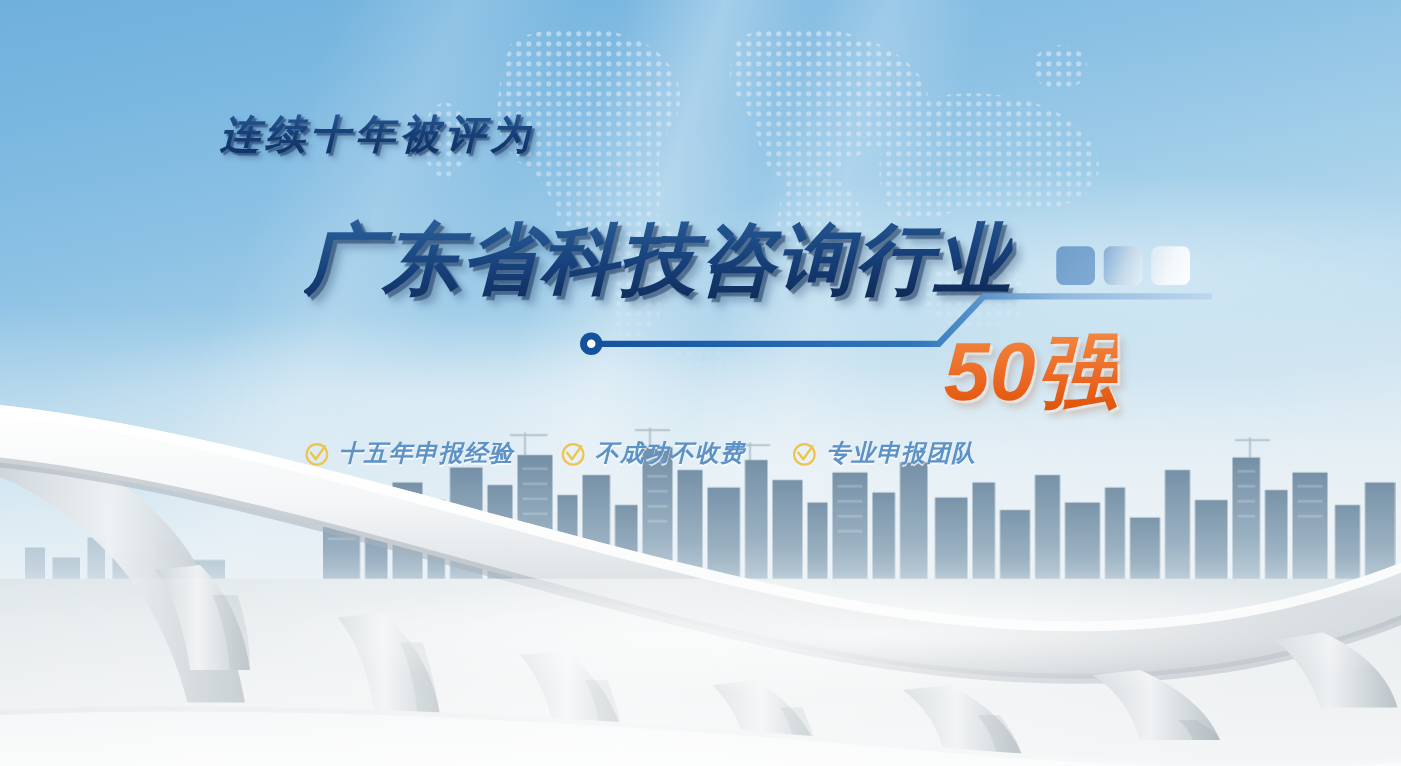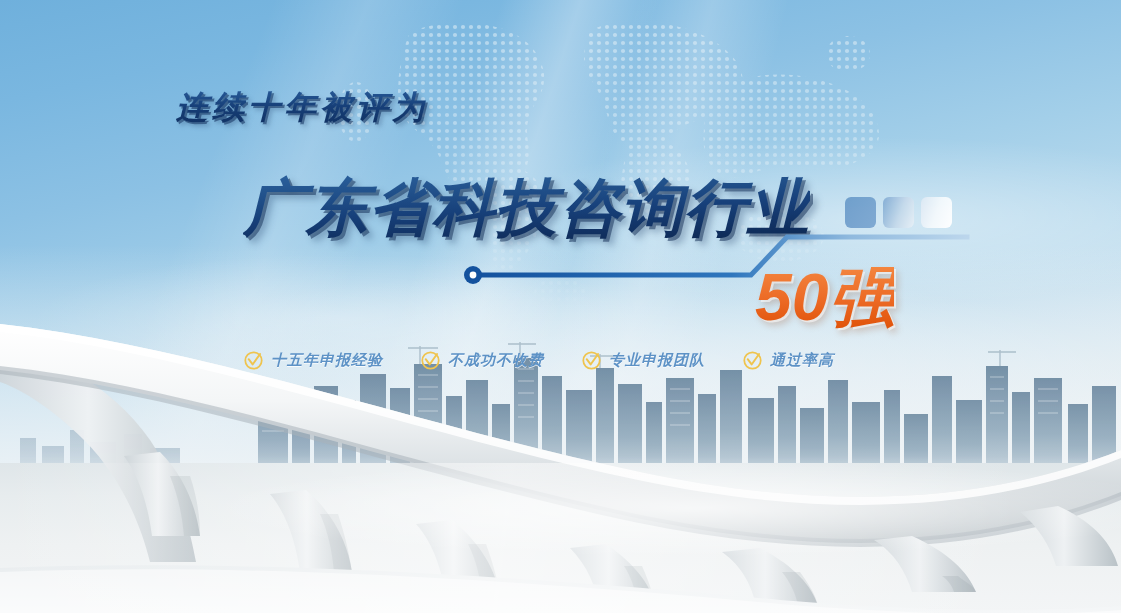--- a/index.html
+++ b/index.html
@@ -109,21 +109,21 @@
   .sq3 { background:linear-gradient(110deg,#dce8f3 0%, #f3f8fb 50%, #ffffff 100%); opacity:.95; }
 
   
   .deco-line { position:absolute; left:455px; top:215px; width:520px; height:80px; }
 
   
   .features { position:absolute; left:243px; top:350px; display:flex; align-items:center; gap:37px; }
   .feature { display:flex; align-items:center; gap:7px; white-space:nowrap; }
   .check-icon { width:21px; height:21px; flex:0 0 21px; }
   .feature-label {
-    font-size:15px; font-weight:bold; font-style:italic; letter-spacing:1px;
+    font-size:19px; font-weight:bold; font-style:italic; letter-spacing:1px;
     color:#5d92c6;
     text-shadow:0 1px 0 rgba(255,255,255,.75);
   }
 </style>
 </head>
 <body>
 
 <div class="banner">
 
   <div class="sky"></div>
@@ -372,23 +372,16 @@
       </div>
 
       <div class="feature">
         <svg class="check-icon" viewBox="0 0 24 24">
           <circle cx="12" cy="12" r="9.4" fill="none" stroke="#efc44e" stroke-width="2"></circle>
           <path d="M6.5 10.5 L 11 16.5 L 19.5 4.5" fill="none" stroke="#efc44e" stroke-width="2.2" stroke-linecap="round" stroke-linejoin="round"></path>
         </svg>
         <span class="feature-label">专业申报团队</span>
       </div>
 
-      <div class="feature">
-        <svg class="check-icon" viewBox="0 0 24 24">
-          <circle cx="12" cy="12" r="9.4" fill="none" stroke="#efc44e" stroke-width="2"></circle>
-          <path d="M6.5 10.5 L 11 16.5 L 19.5 4.5" fill="none" stroke="#efc44e" stroke-width="2.2" stroke-linecap="round" stroke-linejoin="round"></path>
-        </svg>
-        <span class="feature-label">通过率高</span>
-      </div>
 
     </div>
   </div>
 </div>
 
 </body></html>

